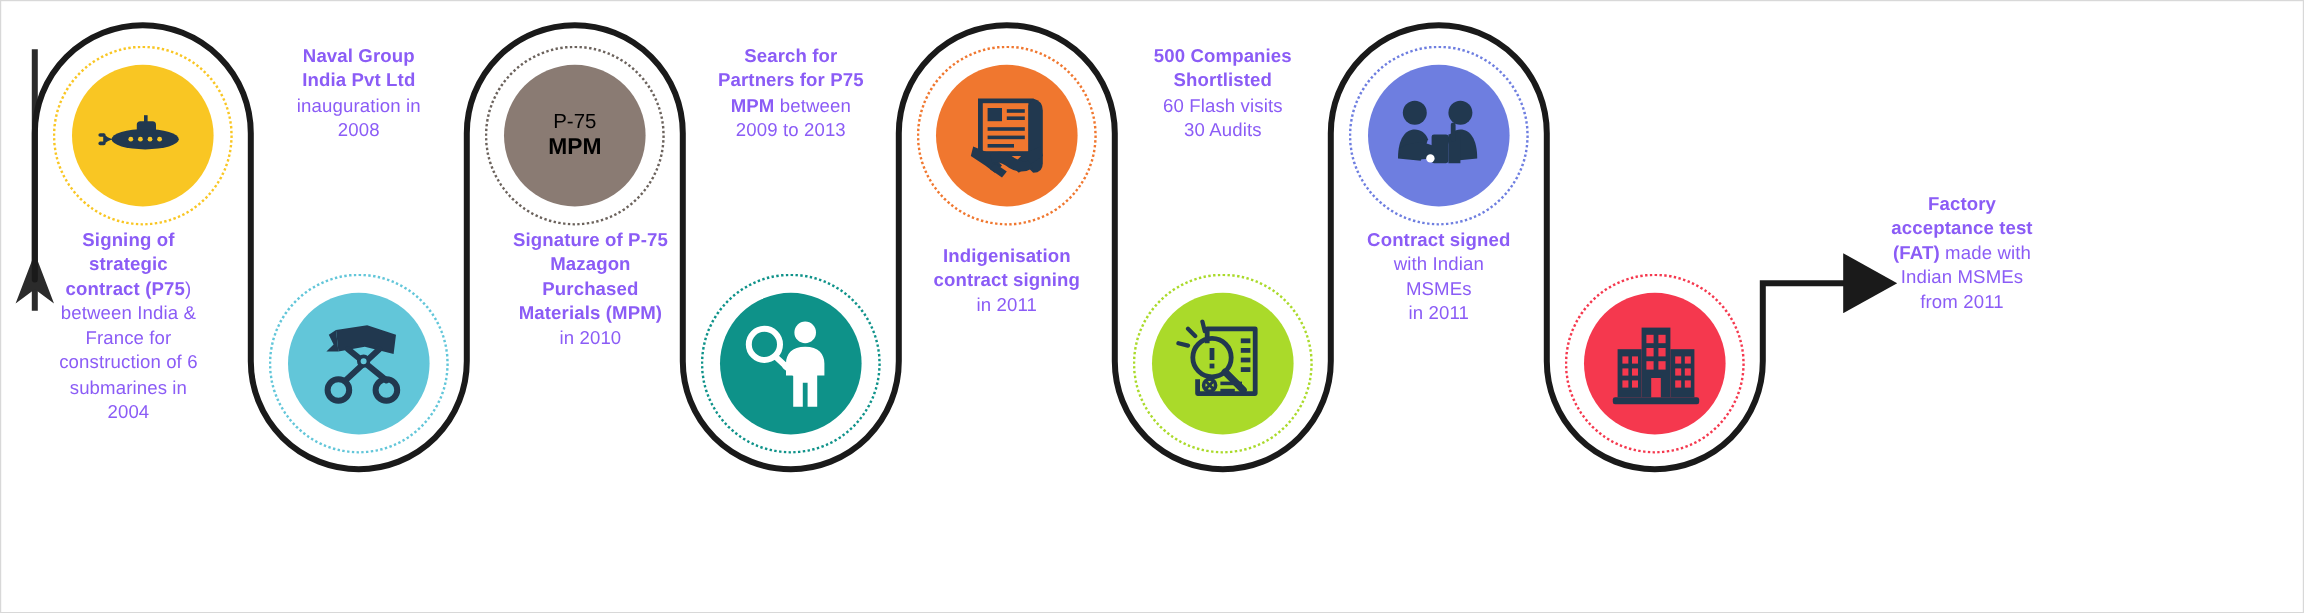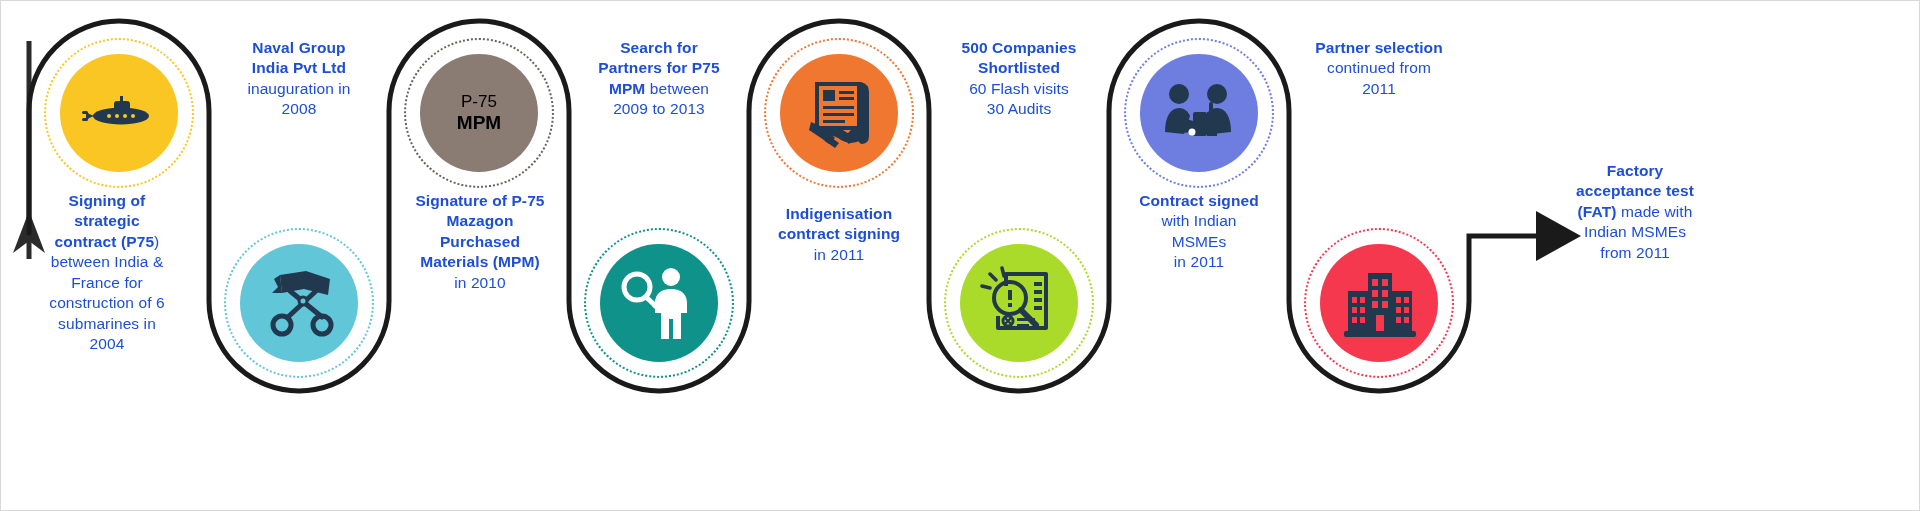--- a/index.html
+++ b/index.html
@@ -58,21 +58,21 @@
     line-height: 1.18;
     z-index: 3;
   }
   .disc-text .l1 { font-size: 17px; font-weight: 400; display:block; }
   .disc-text .l2 { font-size: 19px; font-weight: 700; display:block; }
 
   
   .caption {
     position: absolute;
     text-align: center;
-    color: #1d4ed8;
+    color: #8b5cf6;
     font-size: 15.5px;
     line-height: 1.32;
     letter-spacing: 0.1px;
   }
   .caption .lead { font-weight: 700; }
 </style>
 </head>
 <body>
 
 <div id="root">
@@ -175,21 +175,21 @@
     <div class="badge" style="left:18px; top:18px; width:144px; height:144px;">
       <div class="dots" style="width:150px; height:150px; border-width:2.5px; border-color:#6b625c;"></div>
       <div class="disc" style="width:118px; height:118px; background:#8a7b73;">
           <div class="disc-text">
             <span class="l1">P-75</span>
             <span class="l2">MPM</span>
           </div>
       </div>
     </div>
   </div>
-  <div class="caption" style="left:386px; top:190px; width:186px;">
+  <div class="caption" style="left:398px; top:190px; width:186px;">
     <span class="lead">Signature of P-75</span><br>
     <span class="lead">Mazagon</span><br>
     <span class="lead">Purchased</span><br>
     <span class="lead">Materials (MPM)</span><br>
     <span>in 2010</span>
   </div>
 
   <div class="caption" style="left:566px; top:37px; width:184px;">
     <span class="lead">Search for</span><br>
     <span class="lead">Partners for P75</span><br>
@@ -297,25 +297,20 @@
       </div>
     </div>
   </div>
   <div class="caption" style="left:1104px; top:190px; width:188px;">
     <span class="lead">Contract signed</span><br>
     <span>with Indian</span><br>
     <span>MSMEs</span><br>
     <span>in 2011</span>
   </div>
 
-  <div class="caption" style="left:1286px; top:37px; width:184px;">
-    <span class="lead">Partner selection</span><br>
-    <span>continued from</span><br>
-    <span>2011</span>
-  </div>
   <div class="node" style="left:1288px; top:212px; width:180px; height:180px;">
     <div class="badge" style="left:18px; top:18px; width:144px; height:144px;">
       <div class="dots" style="width:150px; height:150px; border-width:2.5px; border-color:#f5384e;"></div>
       <div class="disc" style="width:118px; height:118px; background:#f5384e;">
         <svg width="78" height="68" viewBox="0 0 78 68">
           <g fill="#21384f">
             <rect x="28" y="4" width="24" height="58"></rect>
             <rect x="8" y="22" width="20" height="40"></rect>
             <rect x="52" y="22" width="20" height="40"></rect>
             <rect x="4" y="62" width="72" height="6" rx="2"></rect>

